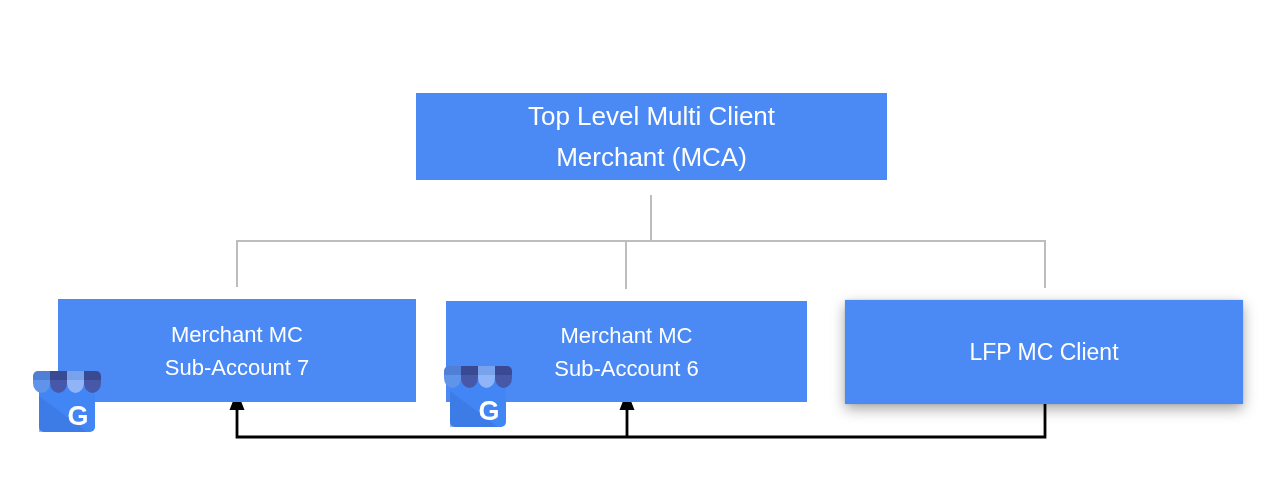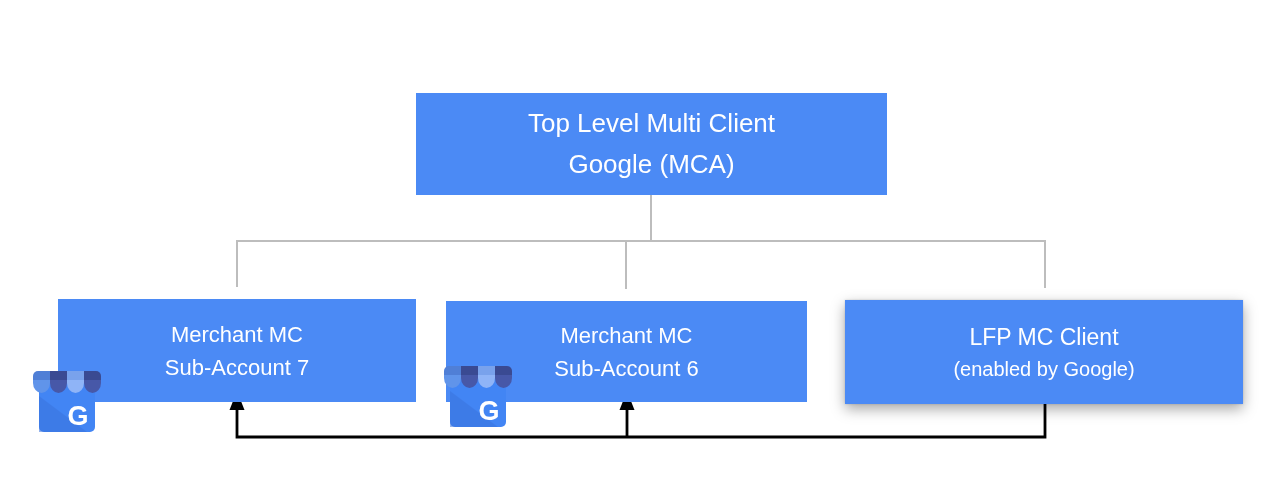--- a/index.html
+++ b/index.html
@@ -24,21 +24,21 @@
     color: var(--text-white, #ffffff);
     display: flex;
     flex-direction: column;
     align-items: center;
     justify-content: center;
     text-align: center;
     z-index: 2;
   }
   .node .line { display: block; }
   .node-top {
-    left: 416px; top: 93px; width: 471px; height: 102px;
+    left: 416px; top: 93px; width: 471px; height: 87px;
     font-size: 26px; line-height: 41px;
   }
   .node-child {
     font-size: 22px; line-height: 33px; margin-top: 12px;
   }
   .node-m1 { left: 58px;  top: 287px; width: 358px; height: 103px; }
   .node-m2 { left: 446px; top: 289px; width: 361px; height: 101px; }
   .node-lfp {
     left: 845px; top: 288px; width: 398px; height: 104px;
     box-shadow: 0 5px 13px rgba(0,0,0,0.35), 0 0 2px rgba(0,0,0,0.15);
@@ -90,36 +90,35 @@
       <line x1="627" y1="437" x2="627" y2="404"></line>
     </g>
     <g fill="var(--arrow-black, #000000)">
       <polygon points="229.5,410 244.5,410 237,391"></polygon>
       <polygon points="619.5,410 634.5,410 627,391"></polygon>
     </g>
   </svg>
 
   <div class="node node-top">
     <span class="line">Top Level Multi Client</span>
-    <span class="line">Google (MCA)</span>
+    <span class="line">Merchant (MCA)</span>
   </div>
 
   <div class="node node-child node-m1">
     <span class="line">Merchant MC</span>
     <span class="line">Sub-Account 7</span>
   </div>
 
   <div class="node node-child node-m2">
     <span class="line">Merchant MC</span>
     <span class="line">Sub-Account 6</span>
   </div>
 
   <div class="node node-child node-lfp">
     <span class="line">LFP MC Client</span>
-    <span class="line line-sub">(enabled by Google)</span>
   </div>
 
   <svg class="gmb-icon icon-1" width="70" height="66" viewBox="0 0 70 66">
     <use href="#gmb-symbol"></use>
   </svg>
   <svg class="gmb-icon icon-2" width="70" height="66" viewBox="0 0 70 66">
     <use href="#gmb-symbol"></use>
   </svg>
 
 </div>

